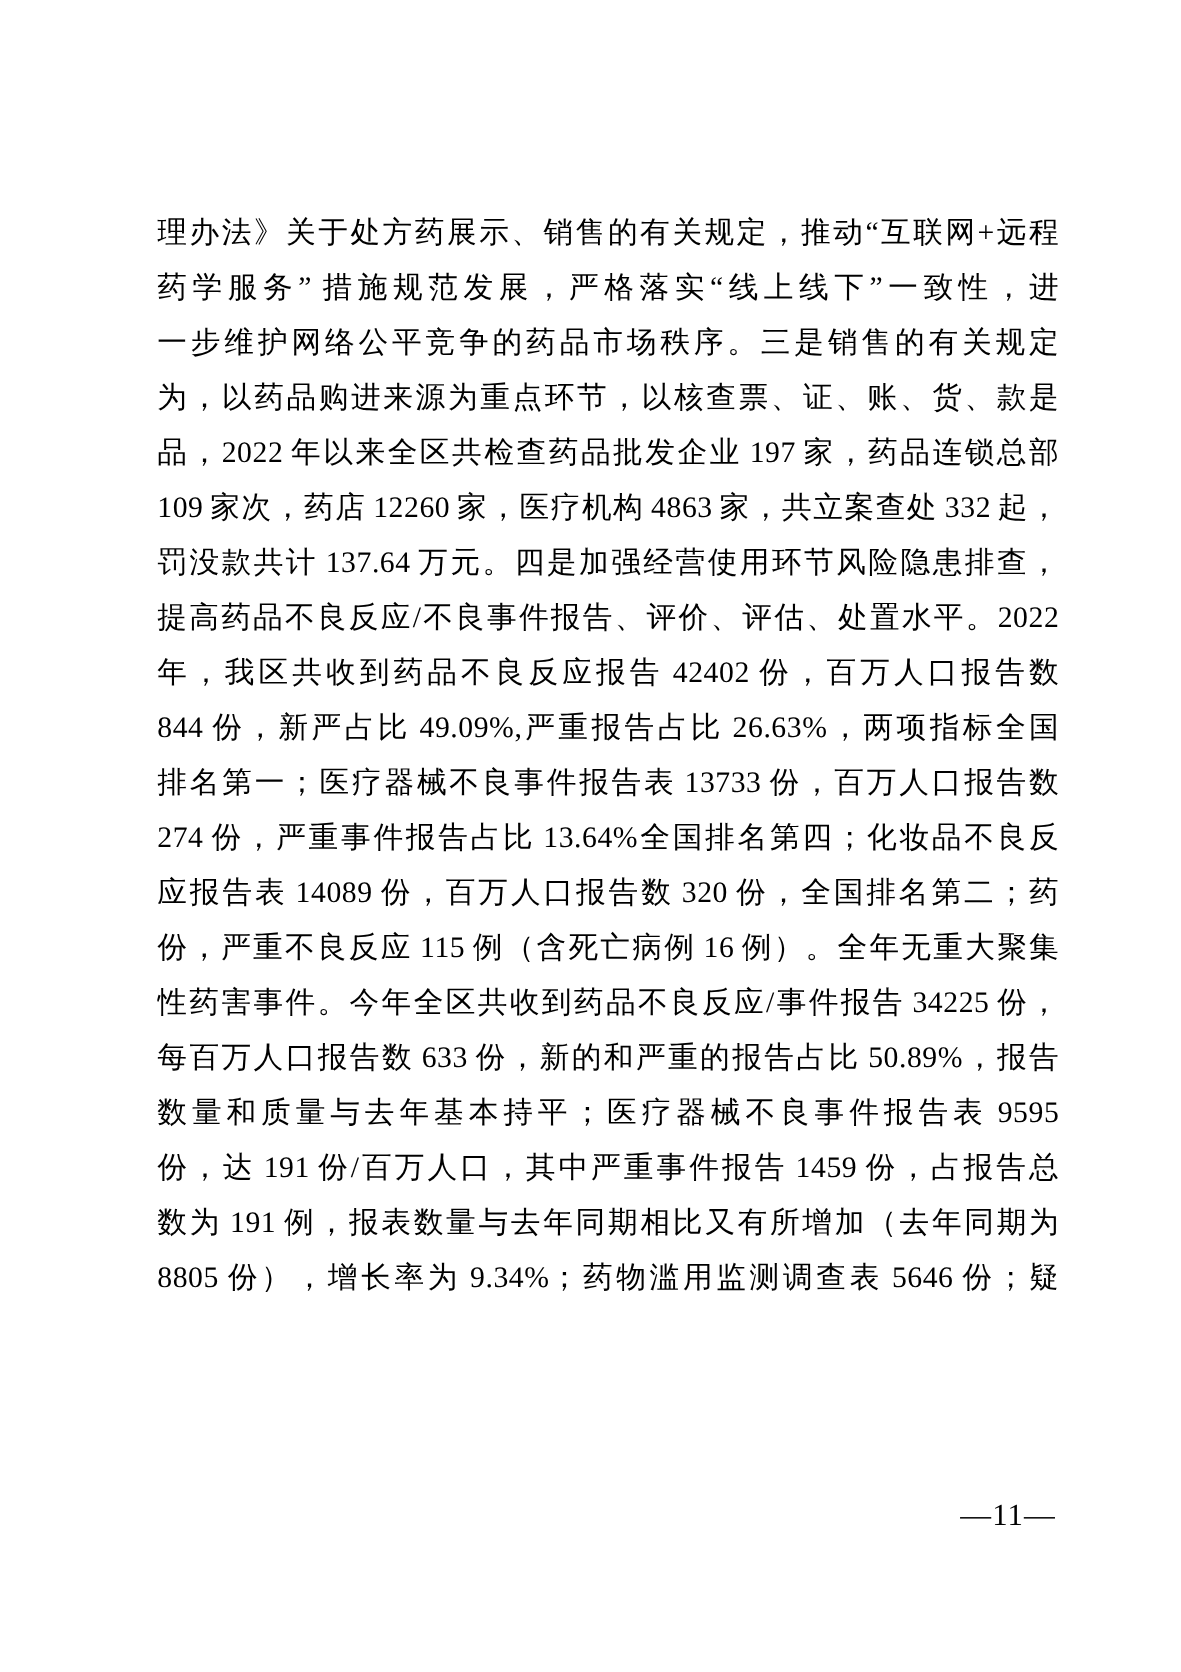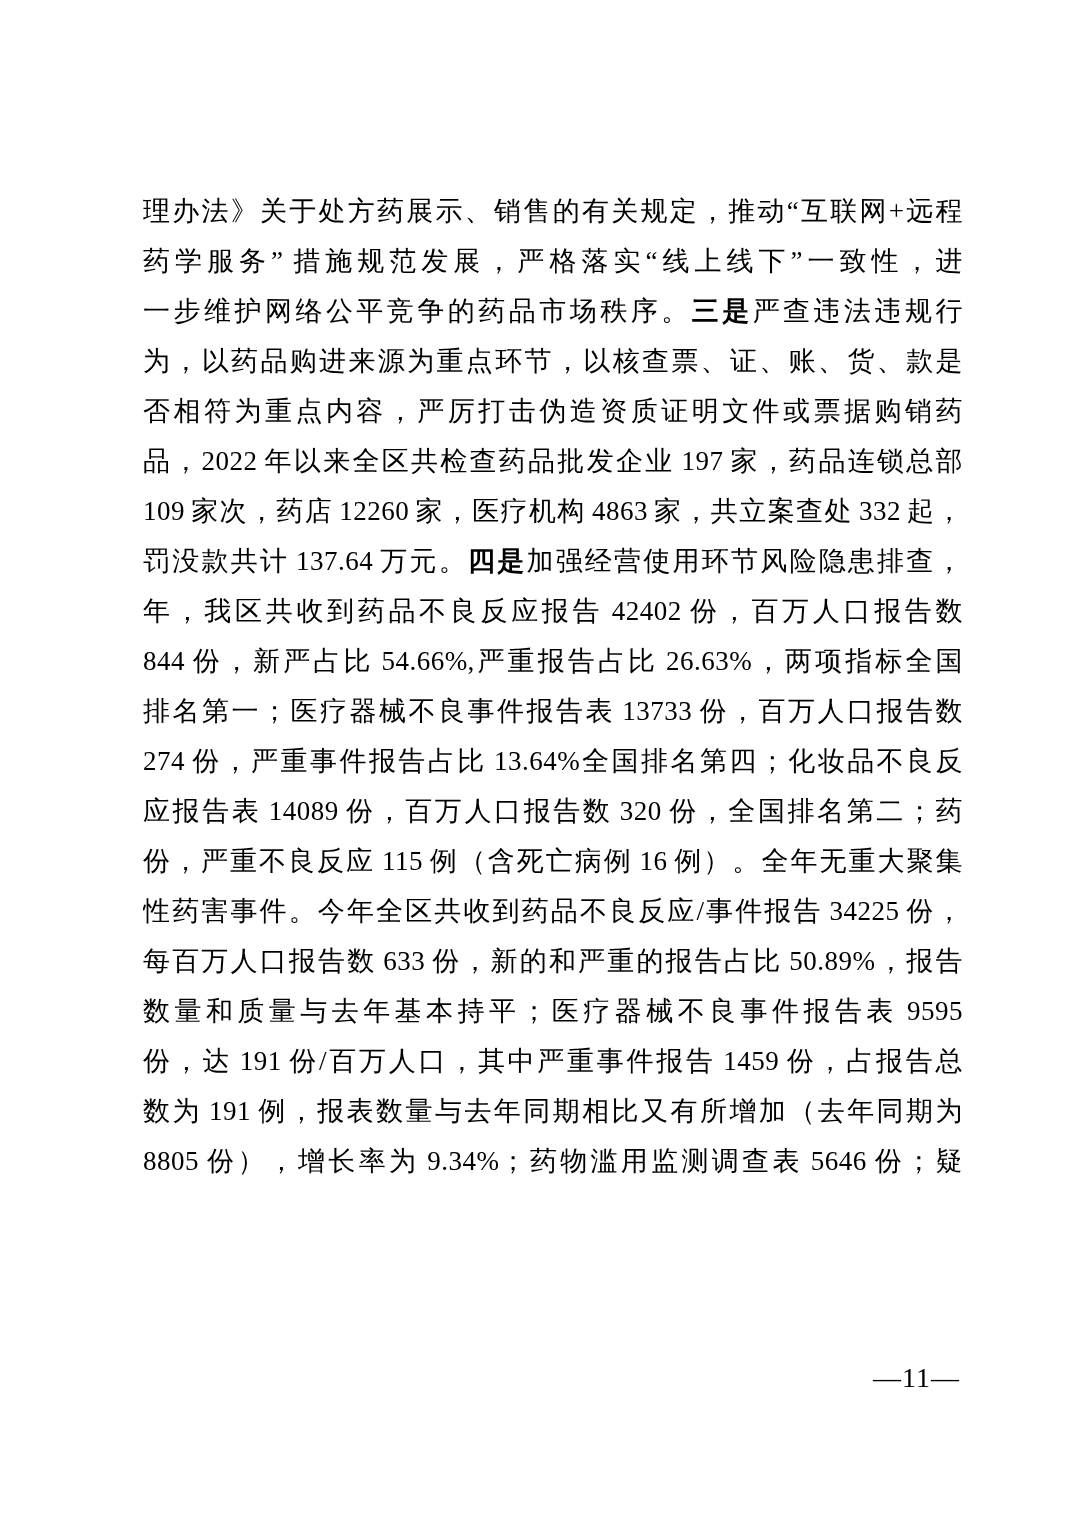--- a/index.html
+++ b/index.html
@@ -36,48 +36,48 @@
   }
   
   .line::after {
     content: "";
     display: inline-block;
     width: 100%;
   }
   .line { white-space: normal; }
   .seg { display: inline; }
   .seg.bold {
-    font-weight: 700;
+    font-weight: 400;
     font-family: "Liberation Sans", "DejaVu Sans", sans-serif;
   }
   .page-number {
     position: absolute;
     top: 1358px;
     right: 114px;
     font-size: 28px;
     line-height: 40px;
     letter-spacing: 1px;
     text-align: left;
   }
 </style>
 </head>
 <body>
 
 <div class="page">
   <div class="text-block" id="text-block">
       <div class="line"><span class="seg">理办法》关于处方药展示、销售的有关规定，推动“互联网+远程</span></div>
       <div class="line"><span class="seg">药学服务” 措施规范发展，严格落实“线上线下”一致性，进</span></div>
-      <div class="line"><span class="seg">一步维护网络公平竞争的药品市场秩序。</span><span class="seg bold">三是</span><span class="seg">严查违法违规行</span></div>
+      <div class="line"><span class="seg">一步维护网络公平竞争的药品市场秩序。</span><span class="seg bold">三是</span><span class="seg">销售的有关规定</span></div>
       <div class="line"><span class="seg">为，以药品购进来源为重点环节，以核查票、证、账、货、款是</span></div>
-      <div class="line"><span class="seg">否相符为重点内容，严厉打击伪造资质证明文件或票据购销药</span></div>
       <div class="line"><span class="seg">品，2022 年以来全区共检查药品批发企业 197 家，药品连锁总部</span></div>
       <div class="line"><span class="seg">109 家次，药店 12260 家，医疗机构 4863 家，共立案查处 332 起，</span></div>
       <div class="line"><span class="seg">罚没款共计 137.64 万元。</span><span class="seg bold">四是</span><span class="seg">加强经营使用环节风险隐患排查，</span></div>
+      <div class="line"><span class="seg">提高药品不良反应/不良事件报告、评价、评估、处置水平。2022</span></div>
       <div class="line"><span class="seg">年，我区共收到药品不良反应报告 42402 份，百万人口报告数</span></div>
-      <div class="line"><span class="seg">844 份，新严占比 54.66%,严重报告占比 26.63%，两项指标全国</span></div>
+      <div class="line"><span class="seg">844 份，新严占比 49.09%,严重报告占比 26.63%，两项指标全国</span></div>
       <div class="line"><span class="seg">排名第一；医疗器械不良事件报告表 13733 份，百万人口报告数</span></div>
       <div class="line"><span class="seg">274 份，严重事件报告占比 13.64%全国排名第四；化妆品不良反</span></div>
       <div class="line"><span class="seg">应报告表 14089 份，百万人口报告数 320 份，全国排名第二；药</span></div>
       <div class="line"><span class="seg">份，严重不良反应 115 例（含死亡病例 16 例）。全年无重大聚集</span></div>
       <div class="line"><span class="seg">性药害事件。今年全区共收到药品不良反应/事件报告 34225 份，</span></div>
       <div class="line"><span class="seg">每百万人口报告数 633 份，新的和严重的报告占比 50.89%，报告</span></div>
       <div class="line"><span class="seg">数量和质量与去年基本持平；医疗器械不良事件报告表 9595</span></div>
       <div class="line"><span class="seg">份，达 191 份/百万人口，其中严重事件报告 1459 份，占报告总</span></div>
       <div class="line"><span class="seg">数为 191 例，报表数量与去年同期相比又有所增加（去年同期为</span></div>
       <div class="line"><span class="seg">8805 份），增长率为 9.34%；药物滥用监测调查表 5646 份；疑</span></div>

